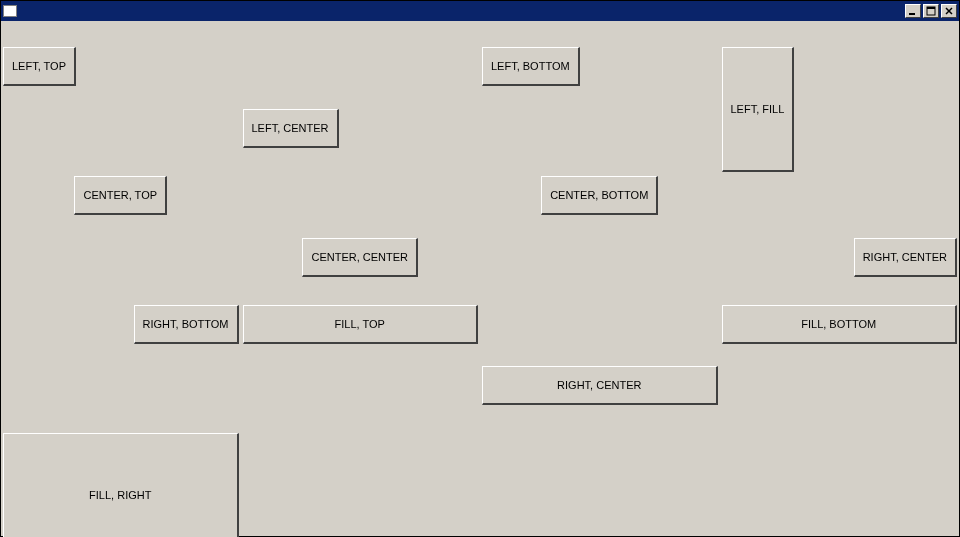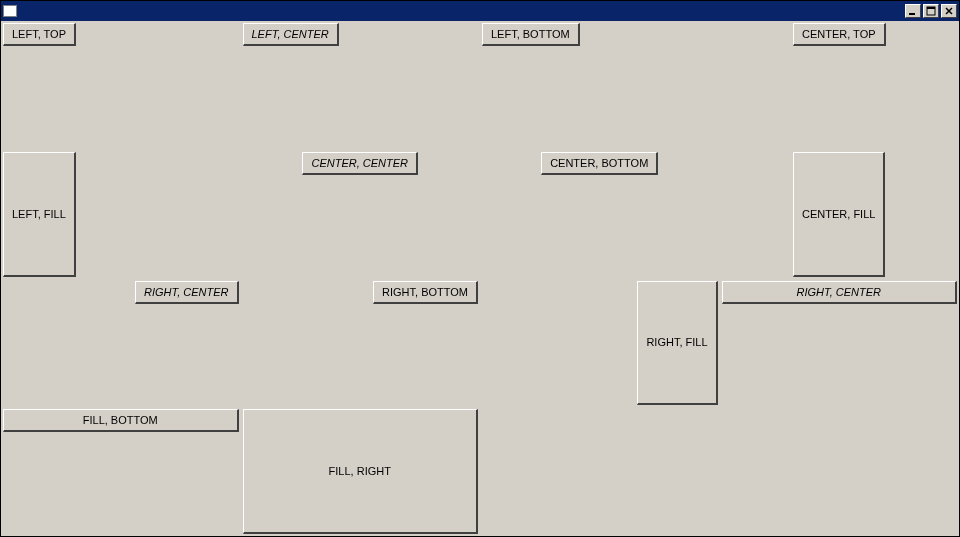--- a/index.html
+++ b/index.html
@@ -76,39 +76,40 @@
       display: flex;
       padding: 2px;
     }
     
     .h-left   { justify-content: flex-start; }
     .h-center { justify-content: center; }
     .h-right  { justify-content: flex-end; }
     .h-fill   { justify-content: stretch; }
     
     .v-top    { align-items: flex-start; }
-    .v-center { align-items: flex-start; font-style: italic; }
+    .v-center { align-items: flex-end; }
     .v-bottom { align-items: flex-start; }
     .v-fill   { align-items: stretch; }
 
     .btn {
       background: #d4d0c8;
       border-top: 1px solid #fff;
       border-left: 1px solid #fff;
       border-right: 2px solid #404040;
       border-bottom: 2px solid #404040;
-      padding: 4px 8px;
+      padding: 12px 8px;
       font-size: 11px;
       font-family: Tahoma, Arial, sans-serif;
       display: flex;
       align-items: center;
       justify-content: center;
       cursor: pointer;
       min-height: 20px;
       white-space: nowrap;
+      margin-top: 24px;
     }
     .h-fill .btn { width: 100%; }
     .v-fill .btn { height: 100%; }
   </style>
 </head>
 <body>
 
 <div class="window">
   <div class="titlebar">
     <div class="titlebar-left">
@@ -141,47 +142,44 @@
 
       <div class="cell h-left v-top">
         <div class="btn">LEFT, TOP</div>
       </div>
       <div class="cell h-left v-center">
         <div class="btn">LEFT, CENTER</div>
       </div>
       <div class="cell h-left v-bottom">
         <div class="btn">LEFT, BOTTOM</div>
       </div>
+      <div class="cell h-left v-fill">
+        <div class="btn">LEFT, FILL</div>
+      </div>
+
       <div class="cell h-center v-top">
         <div class="btn">CENTER, TOP</div>
-      </div>
-
-      <div class="cell h-left v-fill">
-        <div class="btn">LEFT, FILL</div>
       </div>
       <div class="cell h-center v-center">
         <div class="btn">CENTER, CENTER</div>
       </div>
       <div class="cell h-center v-bottom">
         <div class="btn">CENTER, BOTTOM</div>
-      </div>
-      <div class="cell h-center v-fill">
-        <div class="btn">CENTER, FILL</div>
       </div>
 
       <div class="cell h-right v-center">
         <div class="btn">RIGHT, CENTER</div>
       </div>
       <div class="cell h-right v-bottom">
         <div class="btn">RIGHT, BOTTOM</div>
       </div>
-      <div class="cell h-right v-fill">
-        <div class="btn">RIGHT, FILL</div>
+
+      <div class="cell h-fill v-top">
+        <div class="btn">FILL, TOP</div>
       </div>
-
       <div class="cell h-fill v-center">
         <div class="btn">RIGHT, CENTER</div>
       </div>
       <div class="cell h-fill v-bottom">
         <div class="btn">FILL, BOTTOM</div>
       </div>
       <div class="cell h-fill v-fill">
         <div class="btn">FILL, RIGHT</div>
       </div>
     </div>

